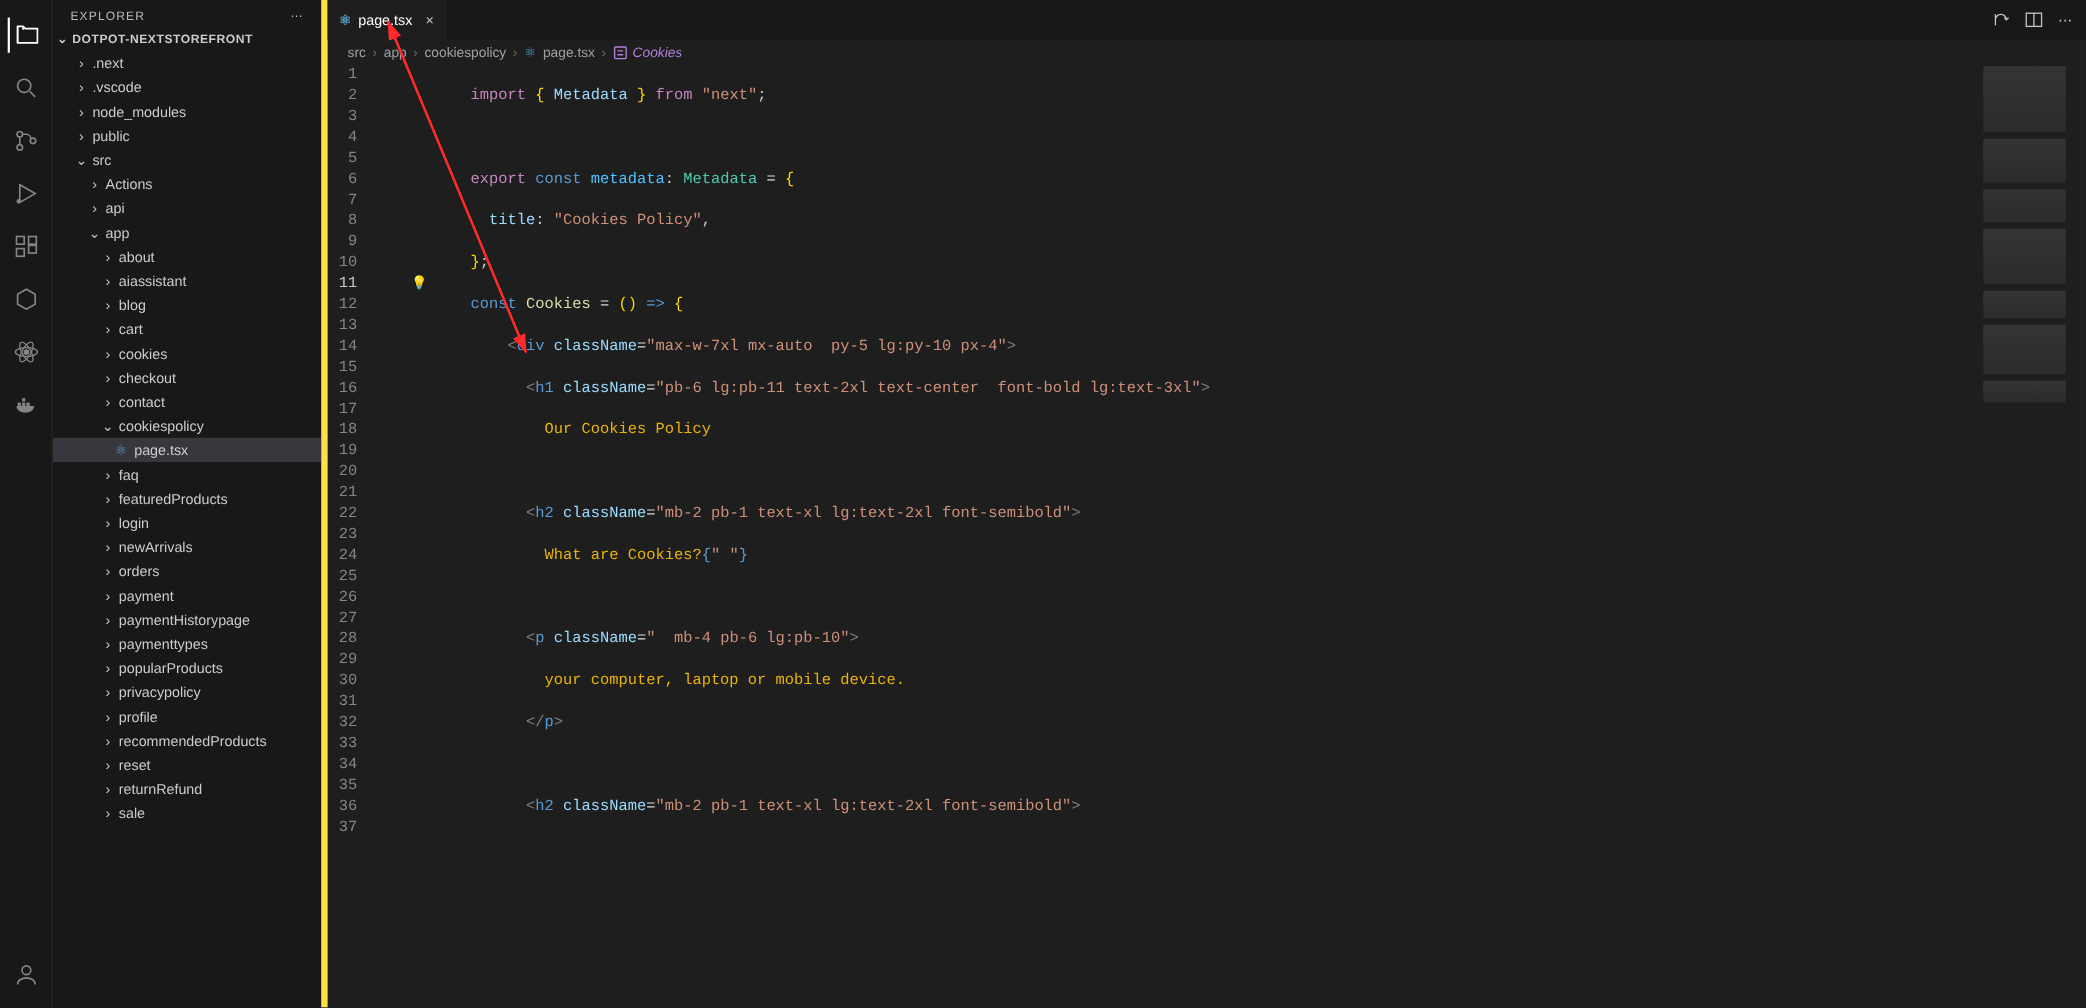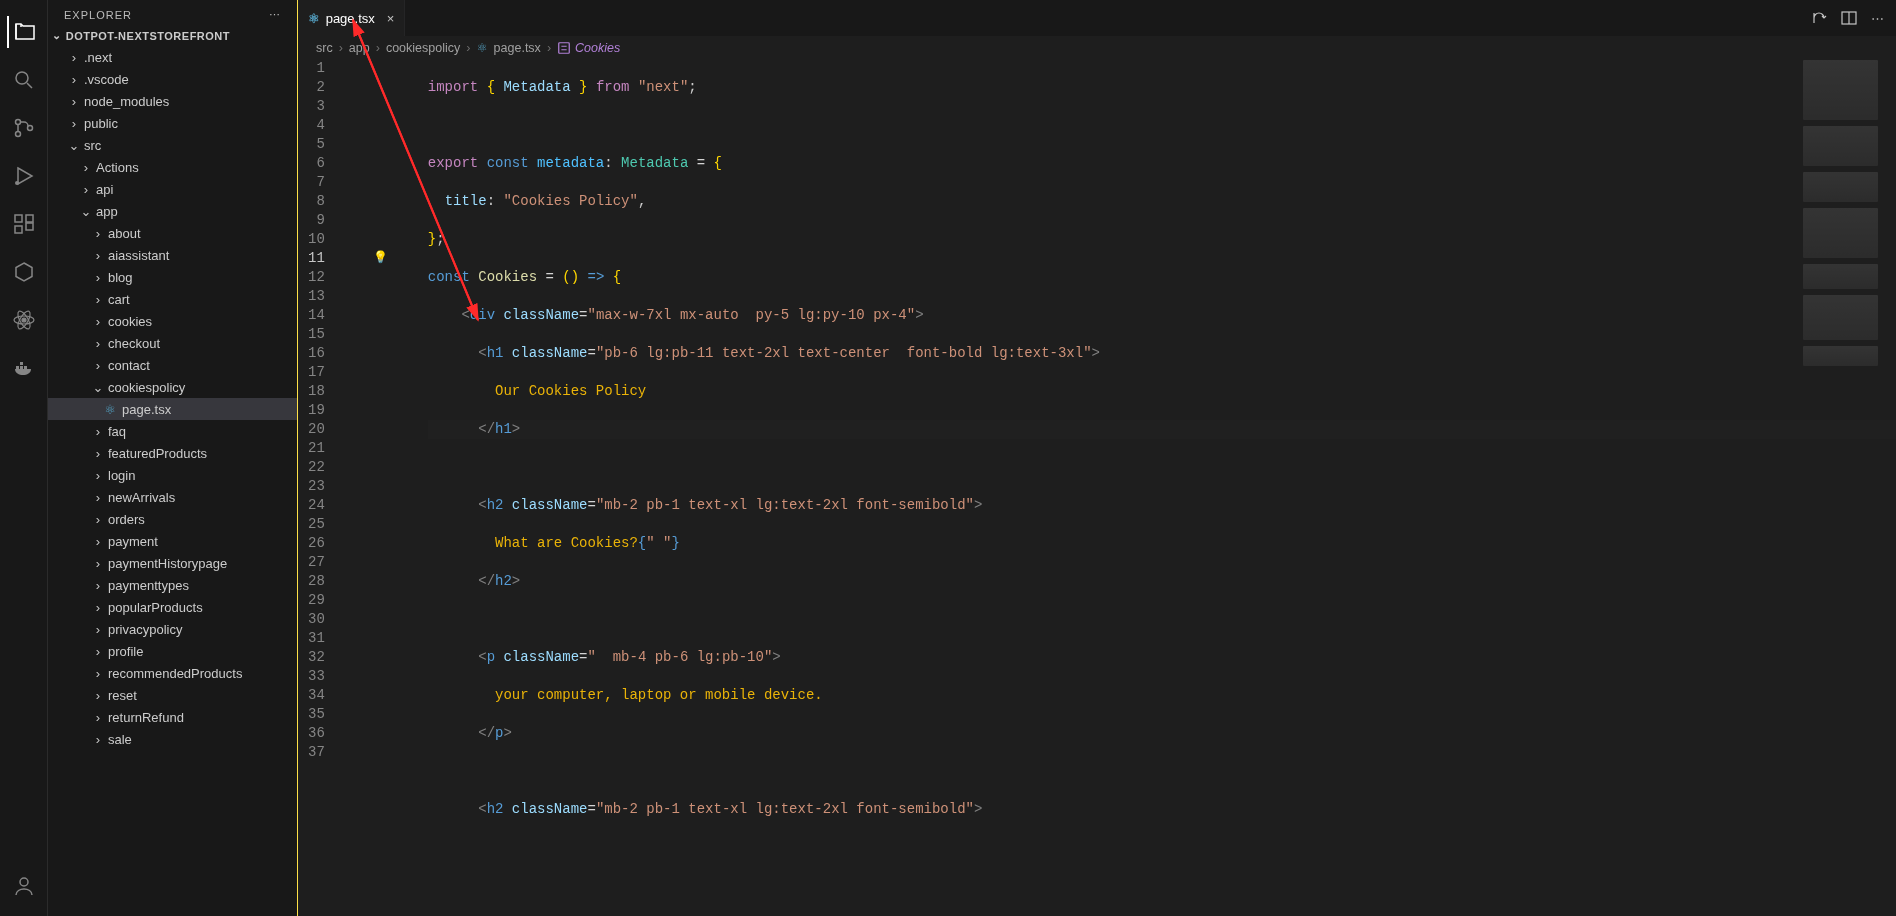--- a/index.html
+++ b/index.html
@@ -6,21 +6,21 @@
 body { font-family:-apple-system,BlinkMacSystemFont,"Segoe UI",sans-serif; background:#1e1e1e; color:#cccccc; font-size:13px; overflow:hidden; height:916px; width:1896px; }
 .app { display:flex; height:100%; }
 
 
 .actbar { width:48px; background:#181818; display:flex; flex-direction:column; align-items:center; padding-top:8px; border-right:1px solid #2b2b2b; }
 .actbar .ico { width:32px; height:32px; margin:8px 0; display:flex; align-items:center; justify-content:center; color:#858585; cursor:pointer; }
 .actbar .ico.active { color:#ffffff; border-left:2px solid #fff; margin-left:-2px; padding-left:2px; }
 .actbar .spacer { flex:1; }
 
 
-.sidebar { width:250px; background:#181818; border-right:1px solid #fde047; display:flex; flex-direction:column; }
+.sidebar { width:250px; background:#181818; border-right:6px solid #fde047; display:flex; flex-direction:column; }
 .side-head { display:flex; justify-content:space-between; align-items:center; padding:8px 16px 4px; color:#bbbbbb; font-size:11px; letter-spacing:1px; }
 .proj-head { display:flex; align-items:center; padding:4px 4px; font-size:11px; font-weight:700; color:#cccccc; letter-spacing:0.5px; cursor:pointer; }
 .proj-head .chev { margin-right:4px; }
 .tree { flex:1; overflow-y:auto; padding-bottom:10px; }
 .node { display:flex; align-items:center; height:22px; padding-left:16px; cursor:pointer; color:#cccccc; }
 .node.selected { background:#37373d; }
 .node .chev { width:16px; display:inline-flex; justify-content:center; color:#c5c5c5; }
 .node .lbl { margin-left:2px; white-space:nowrap; }
 .node .fico { width:16px; display:inline-flex; justify-content:center; margin-right:2px; color:#519aba; }
 .d1 { padding-left:18px; } .d2 { padding-left:30px; } .d3 { padding-left:42px; } .d4 { padding-left:54px; }
@@ -412,25 +412,23 @@
       <div class="code">
 <span class="row"><span class="kw">import</span> <span class="br">{</span> <span class="var">Metadata</span> <span class="br">}</span> <span class="kw">from</span> <span class="str">"next"</span><span class="pun">;</span></span>
 <span class="row"> </span>
 <span class="row"><span class="kw">export</span> <span class="arrow">const</span> <span class="var2">metadata</span><span class="pun">:</span> <span class="typ">Metadata</span> <span class="op">=</span> <span class="br">{</span></span>
 <span class="row">  <span class="var">title</span><span class="pun">:</span> <span class="str">"Cookies Policy"</span><span class="pun">,</span></span>
 <span class="row"><span class="br">}</span><span class="pun">;</span></span>
 <span class="row"><span class="arrow">const</span> <span class="fn">Cookies</span> <span class="op">=</span> <span class="br">(</span><span class="br">)</span> <span class="arrow">=&gt;</span> <span class="br">{</span></span>
 <span class="row">    <span class="tag">&lt;</span><span class="tagn">div</span> <span class="var">className</span><span class="op">=</span><span class="str">"max-w-7xl mx-auto  py-5 lg:py-10 px-4"</span><span class="tag">&gt;</span></span>
 <span class="row">      <span class="tag">&lt;</span><span class="tagn">h1</span> <span class="var">className</span><span class="op">=</span><span class="str">"pb-6 lg:pb-11 text-2xl text-center  font-bold lg:text-3xl"</span><span class="tag">&gt;</span></span>
 <span class="row">        <span class="ws">Our Cookies Policy</span></span>
-<span class="row cur-line">      <span class="tag">&lt;/</span><span class="tagn">h1</span><span class="tag">&gt;</span></span>
 <span class="row"> </span>
 <span class="row">      <span class="tag">&lt;</span><span class="tagn">h2</span> <span class="var">className</span><span class="op">=</span><span class="str">"mb-2 pb-1 text-xl lg:text-2xl font-semibold"</span><span class="tag">&gt;</span></span>
 <span class="row">        <span class="ws">What are Cookies?</span><span class="arrow">{</span><span class="str">" "</span><span class="arrow">}</span></span>
-<span class="row">      <span class="tag">&lt;/</span><span class="tagn">h2</span><span class="tag">&gt;</span></span>
 <span class="row"> </span>
 <span class="row">      <span class="tag">&lt;</span><span class="tagn">p</span> <span class="var">className</span><span class="op">=</span><span class="str">"  mb-4 pb-6 lg:pb-10"</span><span class="tag">&gt;</span></span>
 <span class="row">        <span class="ws">your computer, laptop or mobile device.</span></span>
 <span class="row">      <span class="tag">&lt;/</span><span class="tagn">p</span><span class="tag">&gt;</span></span>
 <span class="row"> </span>
 <span class="row">      <span class="tag">&lt;</span><span class="tagn">h2</span> <span class="var">className</span><span class="op">=</span><span class="str">"mb-2 pb-1 text-xl lg:text-2xl font-semibold"</span><span class="tag">&gt;</span></span>
 
 
 
 

